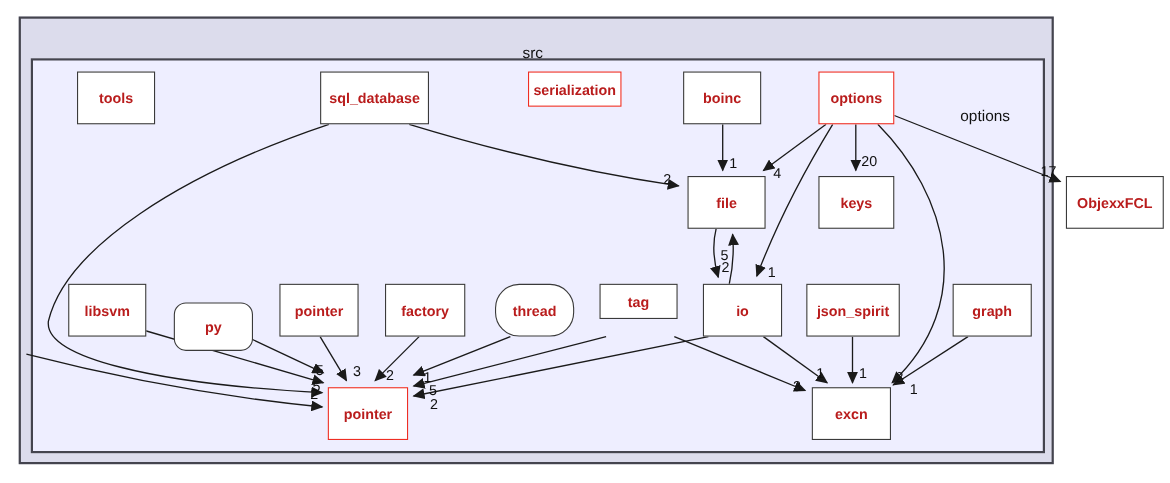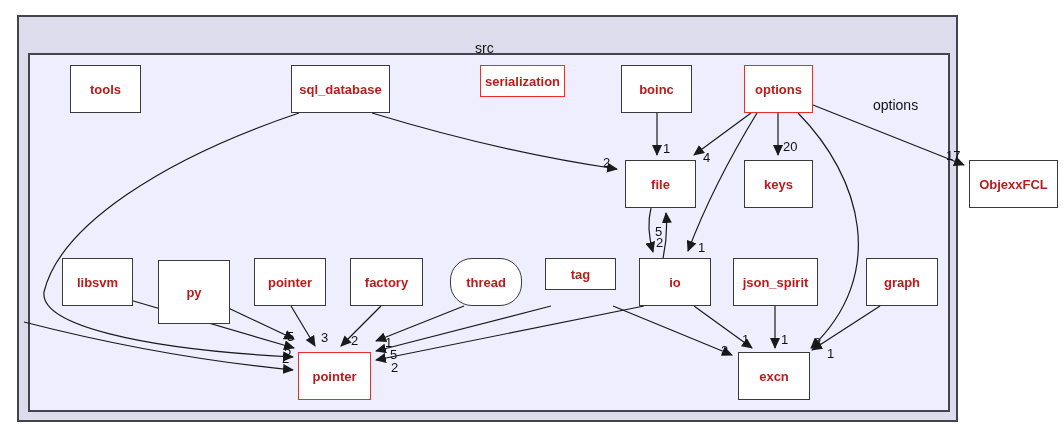--- a/index.html
+++ b/index.html
@@ -99,21 +99,21 @@
       </div>
       <div class="node" style="left: 744px; top: 160px; width: 69px; height: 48px; position: absolute;">
         <span>keys</span>
       </div>
       <div class="node" style="left: 969px; top: 160px; width: 89px; height: 48px; position: absolute;">
         <span>ObjexxFCL</span>
       </div>
       <div class="node" style="left: 62px; top: 258px; width: 71px; height: 48px; position: absolute;">
         <span>libsvm</span>
       </div>
-      <div class="node" style="left: 158px; top: 260px; width: 72px; height: 64px; position: absolute;">
+      <div class="node" style="left: 158px; top: 275px; width: 72px; height: 44px; position: absolute; border-radius: 11px;">
         <span>py</span>
       </div>
       <div class="node" style="left: 254px; top: 258px; width: 72px; height: 48px; position: absolute;">
         <span>pointer</span>
       </div>
       <div class="node" style="left: 350px; top: 258px; width: 73px; height: 48px; position: absolute;">
         <span>factory</span>
       </div>
       <div class="node" style="left: 450px; top: 258px; width: 72px; height: 48px; position: absolute; border-radius: 22px;">
         <span>thread</span>

